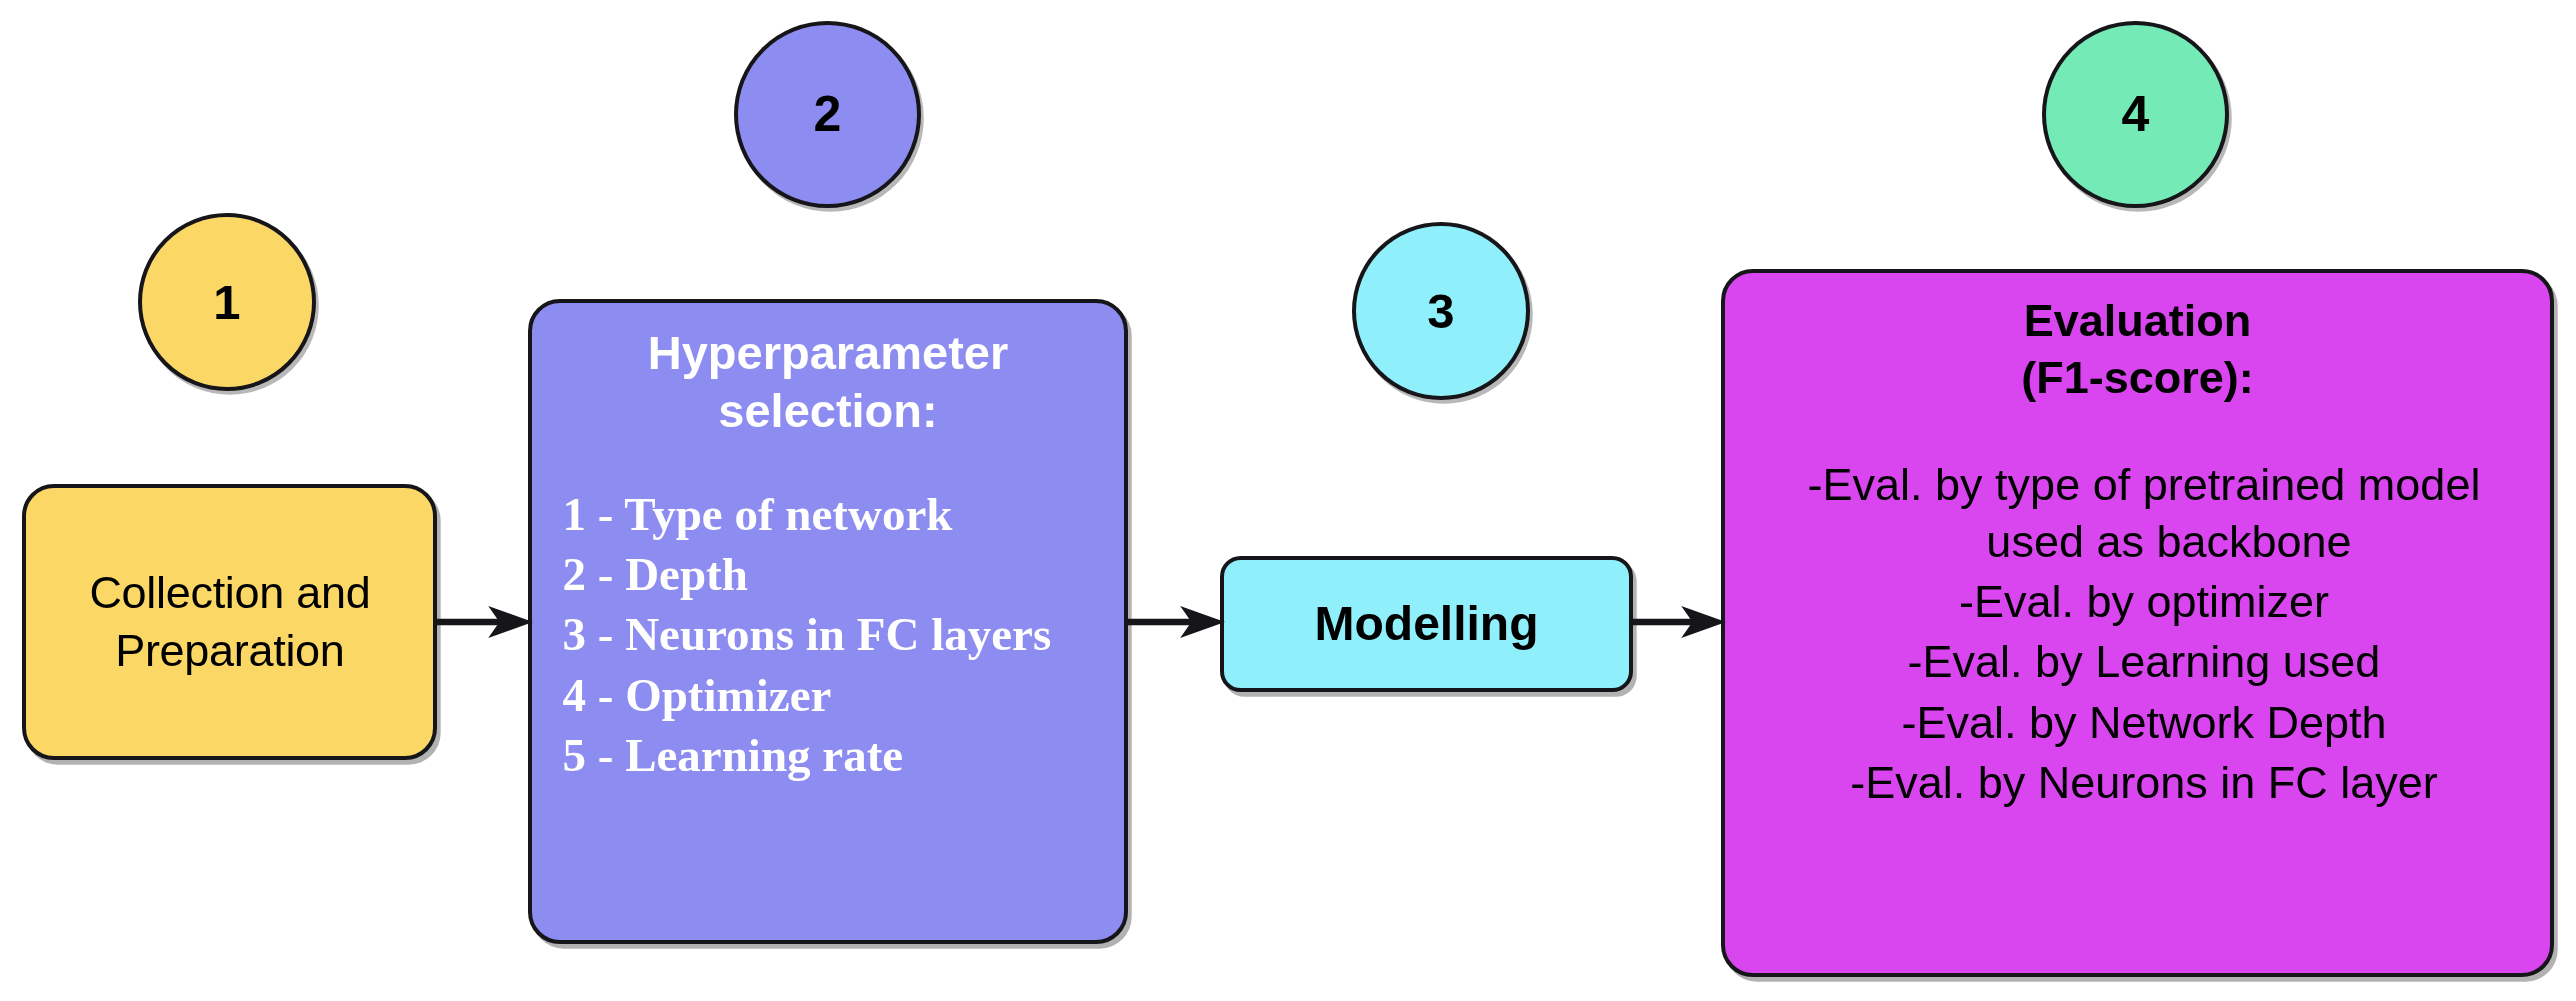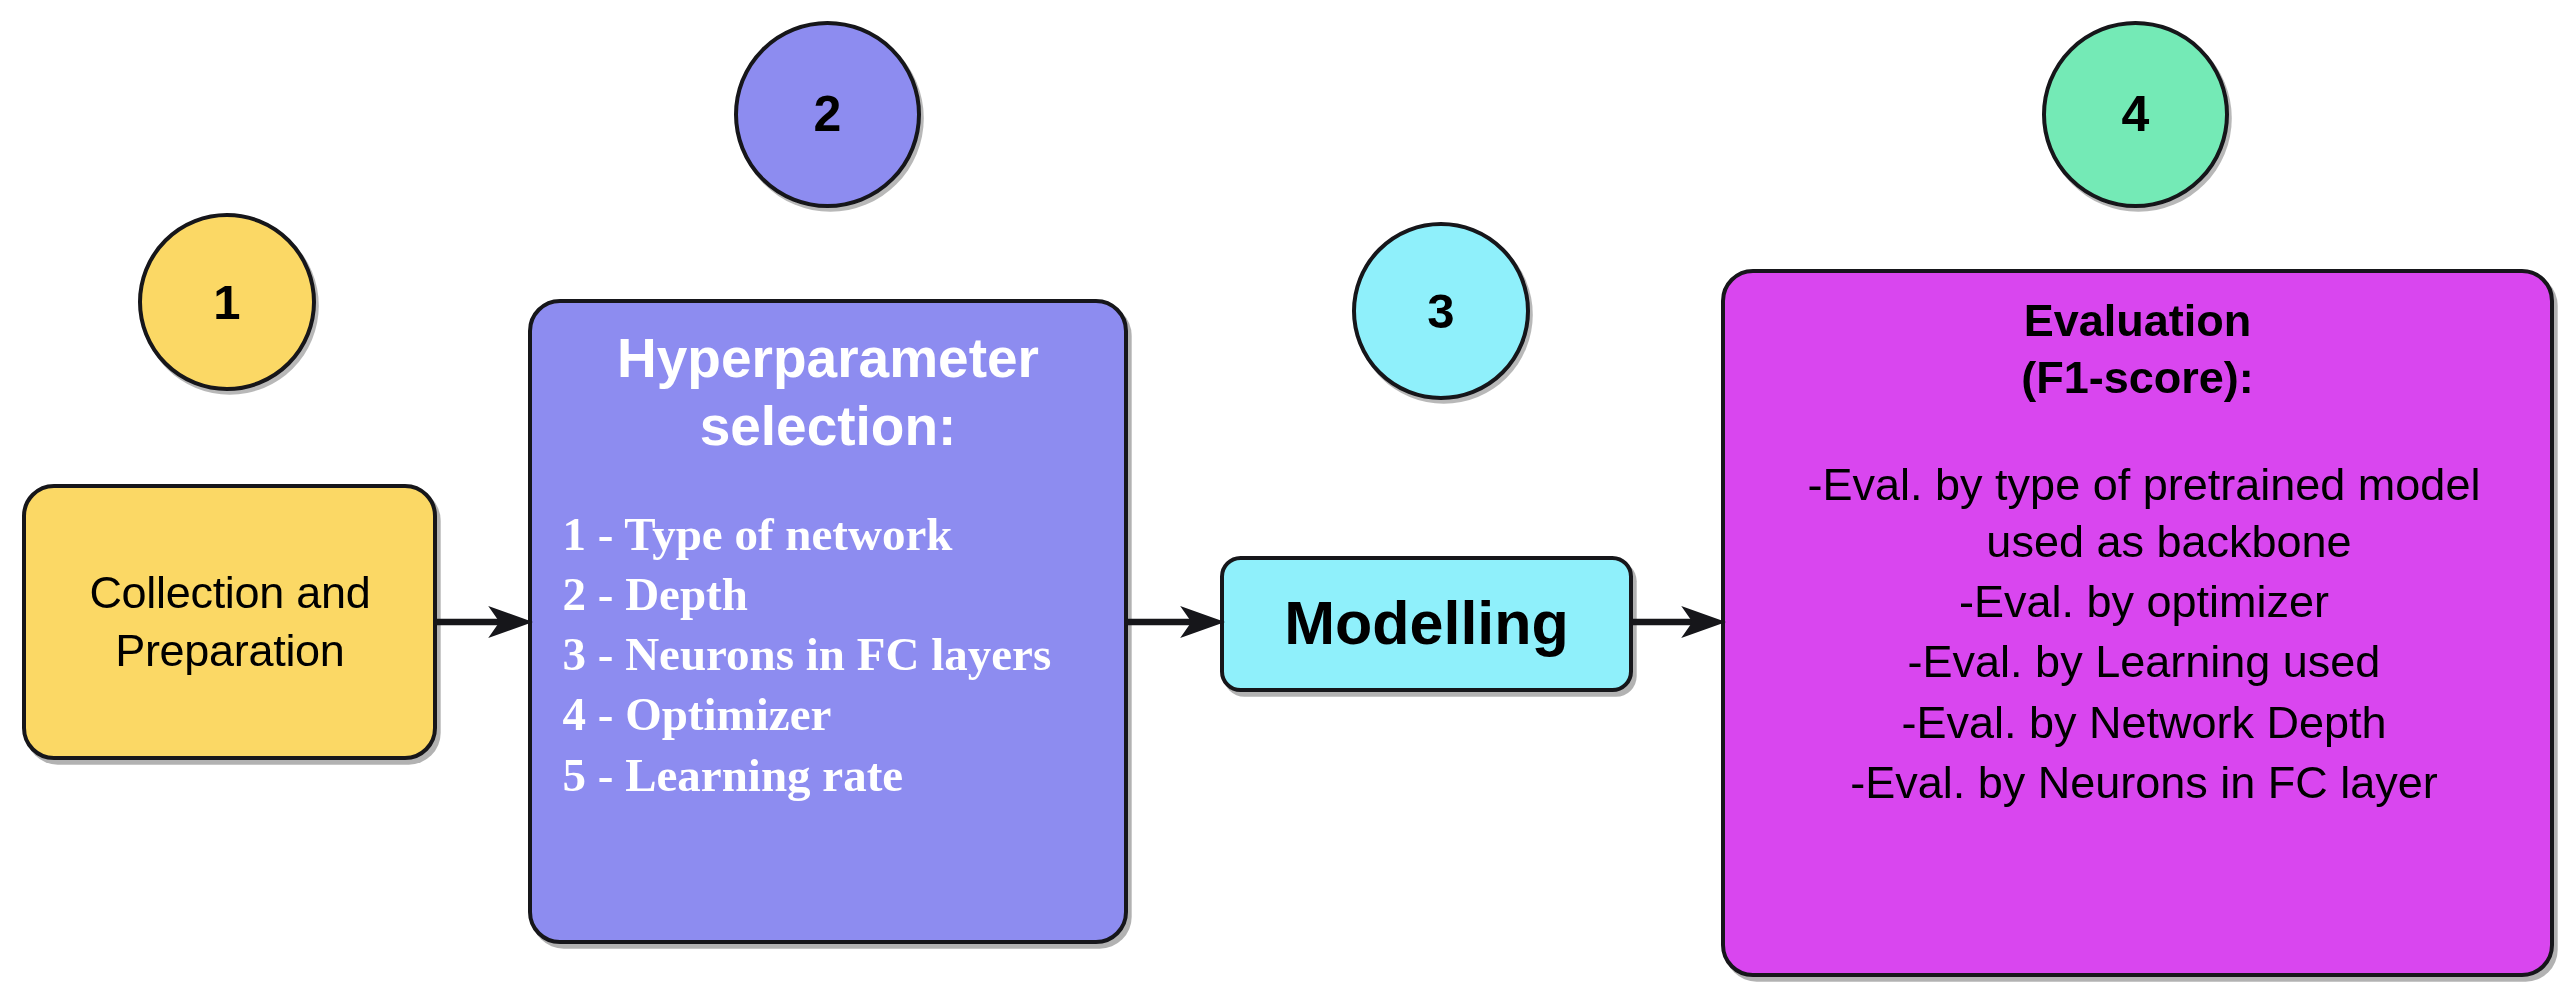--- a/index.html
+++ b/index.html
@@ -53,21 +53,21 @@
     top: 299px;
     width: 600px;
     height: 645px;
     background: #8d8cf0;
     justify-content: flex-start;
     padding: 20.6px 24px 0 24px;
   }
   #box-hyper .box-title {
     color: #ffffff;
     font-weight: bold;
-    font-size: 55px;
+    font-size: 47px;
     line-height: 1.24;
     text-align: center;
     width: 100%;
   }
   #box-hyper .hyper-list {
     margin: 0;
     padding: 0;
     list-style: none;
     width: 100%;
     text-align: left;
@@ -90,21 +90,21 @@
     top: 556px;
     width: 413px;
     height: 136px;
     background: #8ff0fb;
     justify-content: center;
     border-radius: 20.6px;
   }
   #box-modelling .box-title {
     color: #000000;
     font-weight: bold;
-    font-size: 61px;
+    font-size: 48px;
     line-height: 1.2;
   }
 
   #box-evaluation {
     left: 1721px;
     top: 269px;
     width: 833px;
     height: 708px;
     background: #d946ef;
     justify-content: flex-start;

